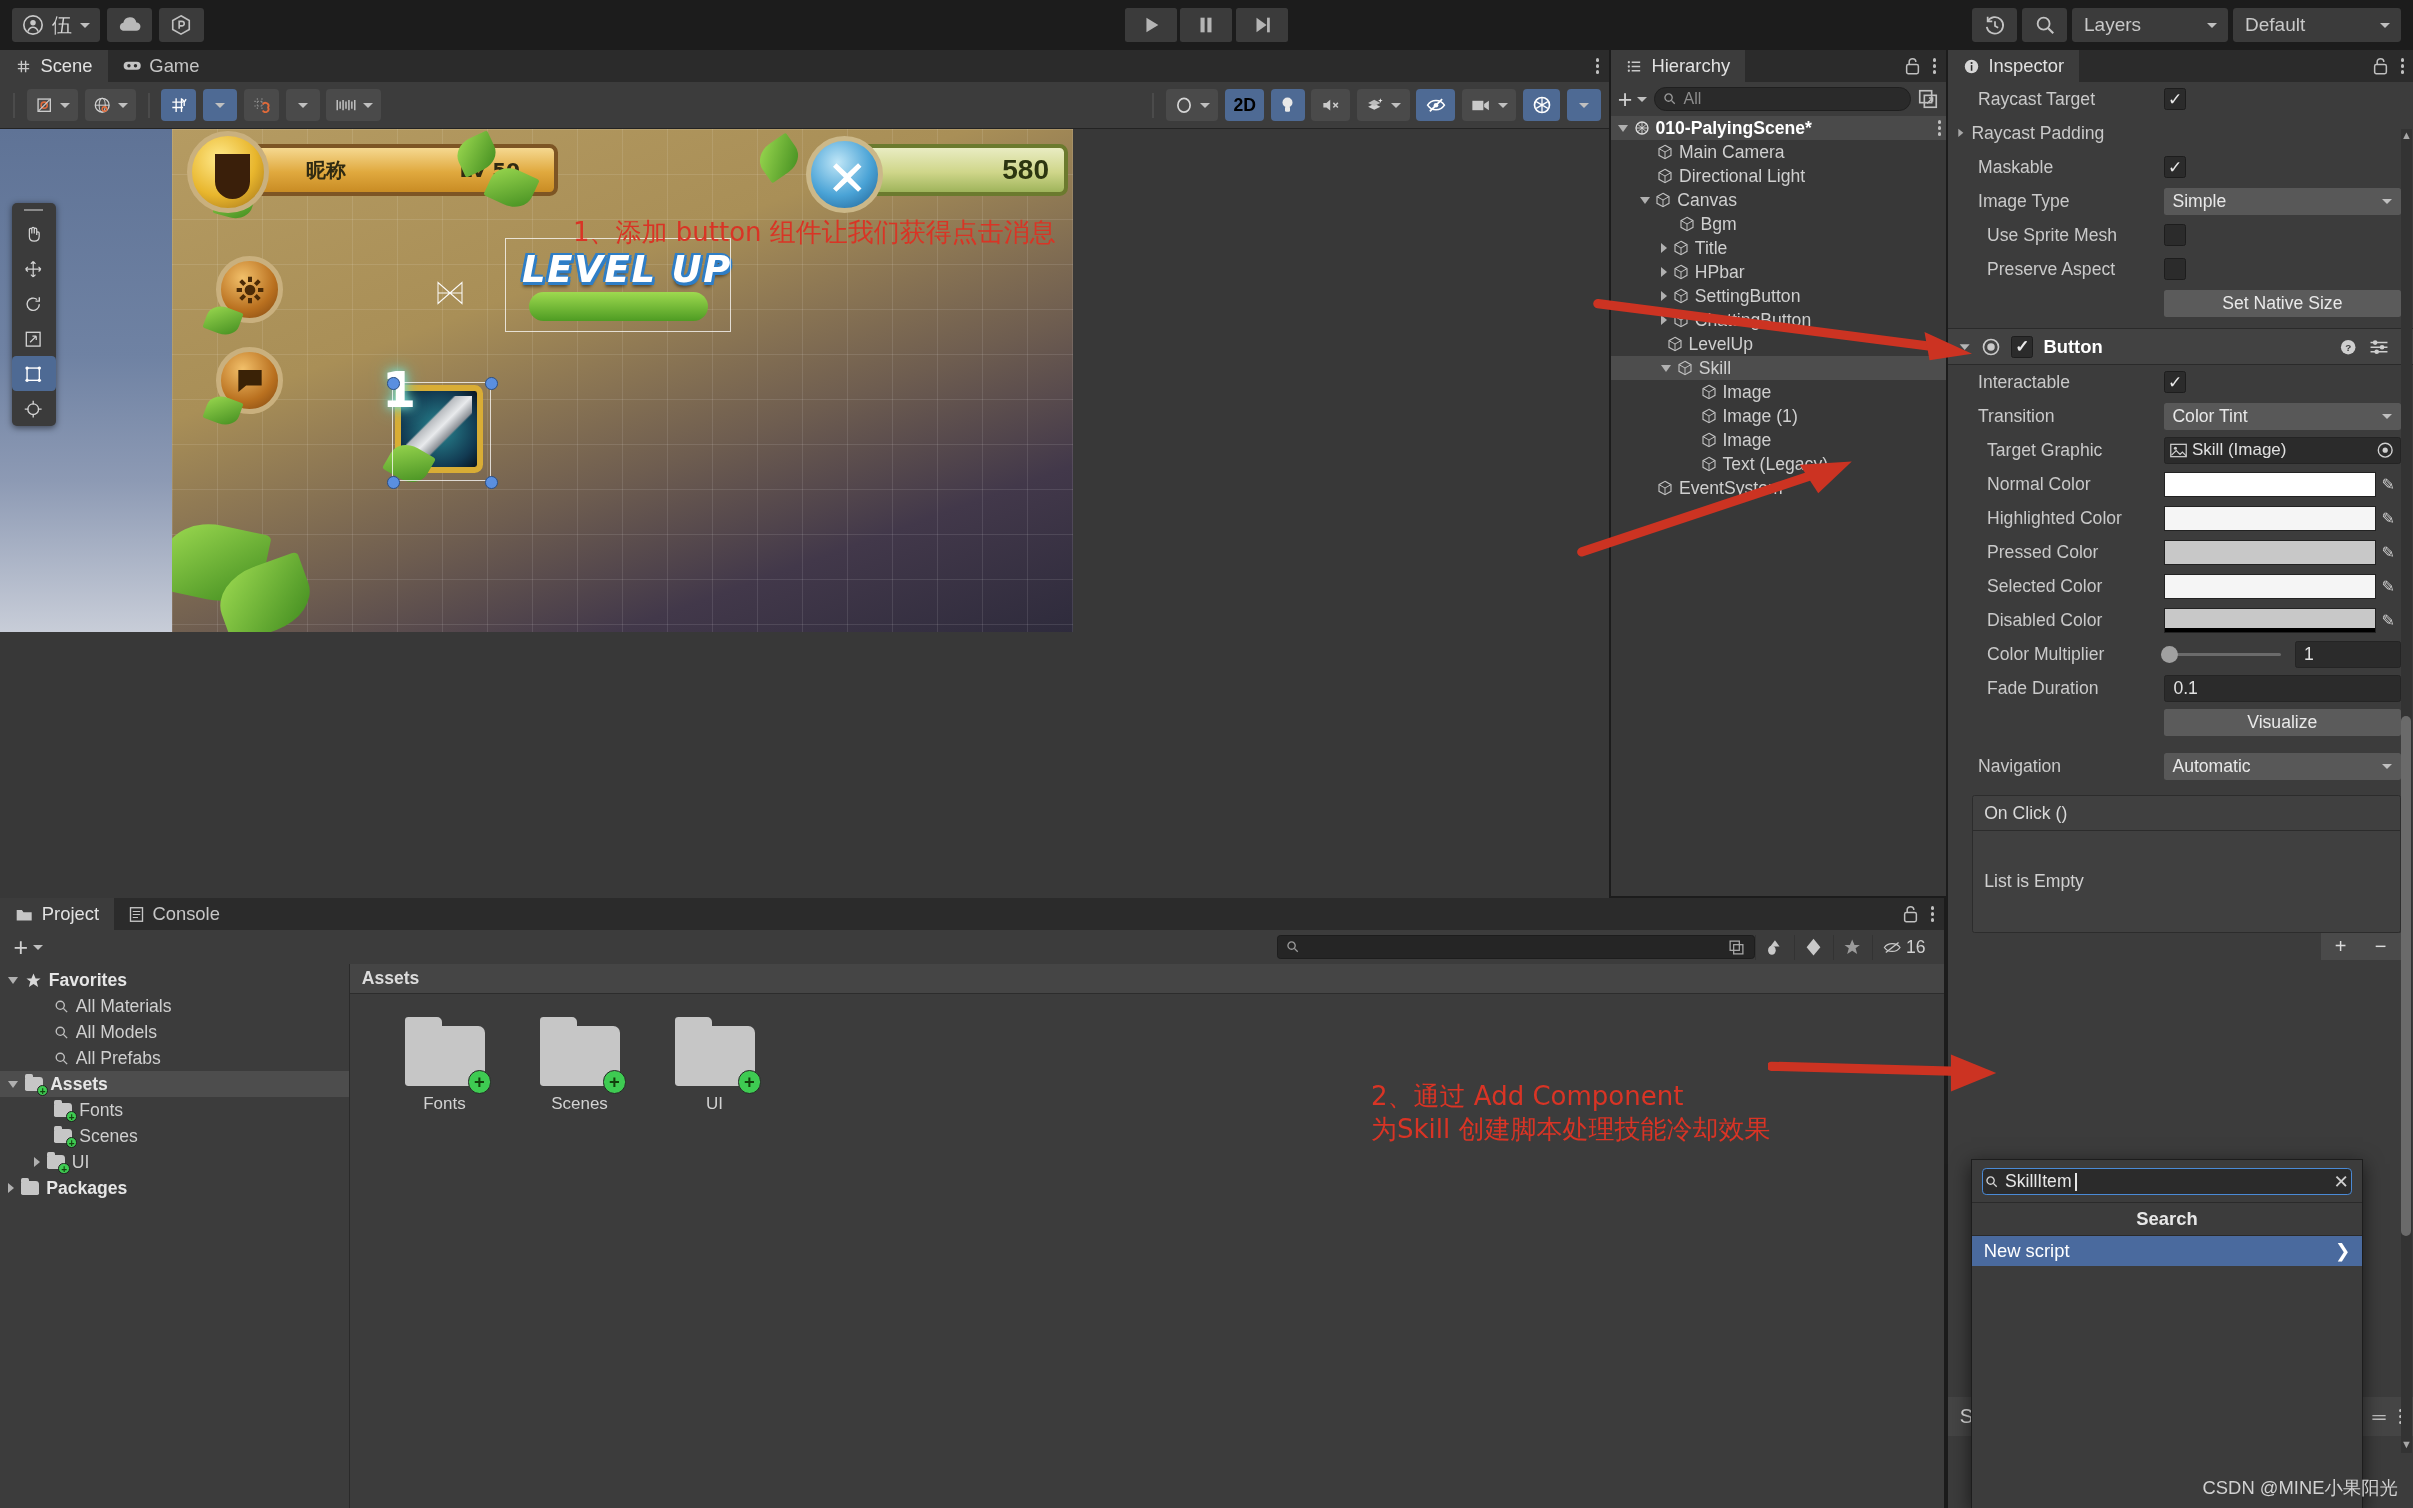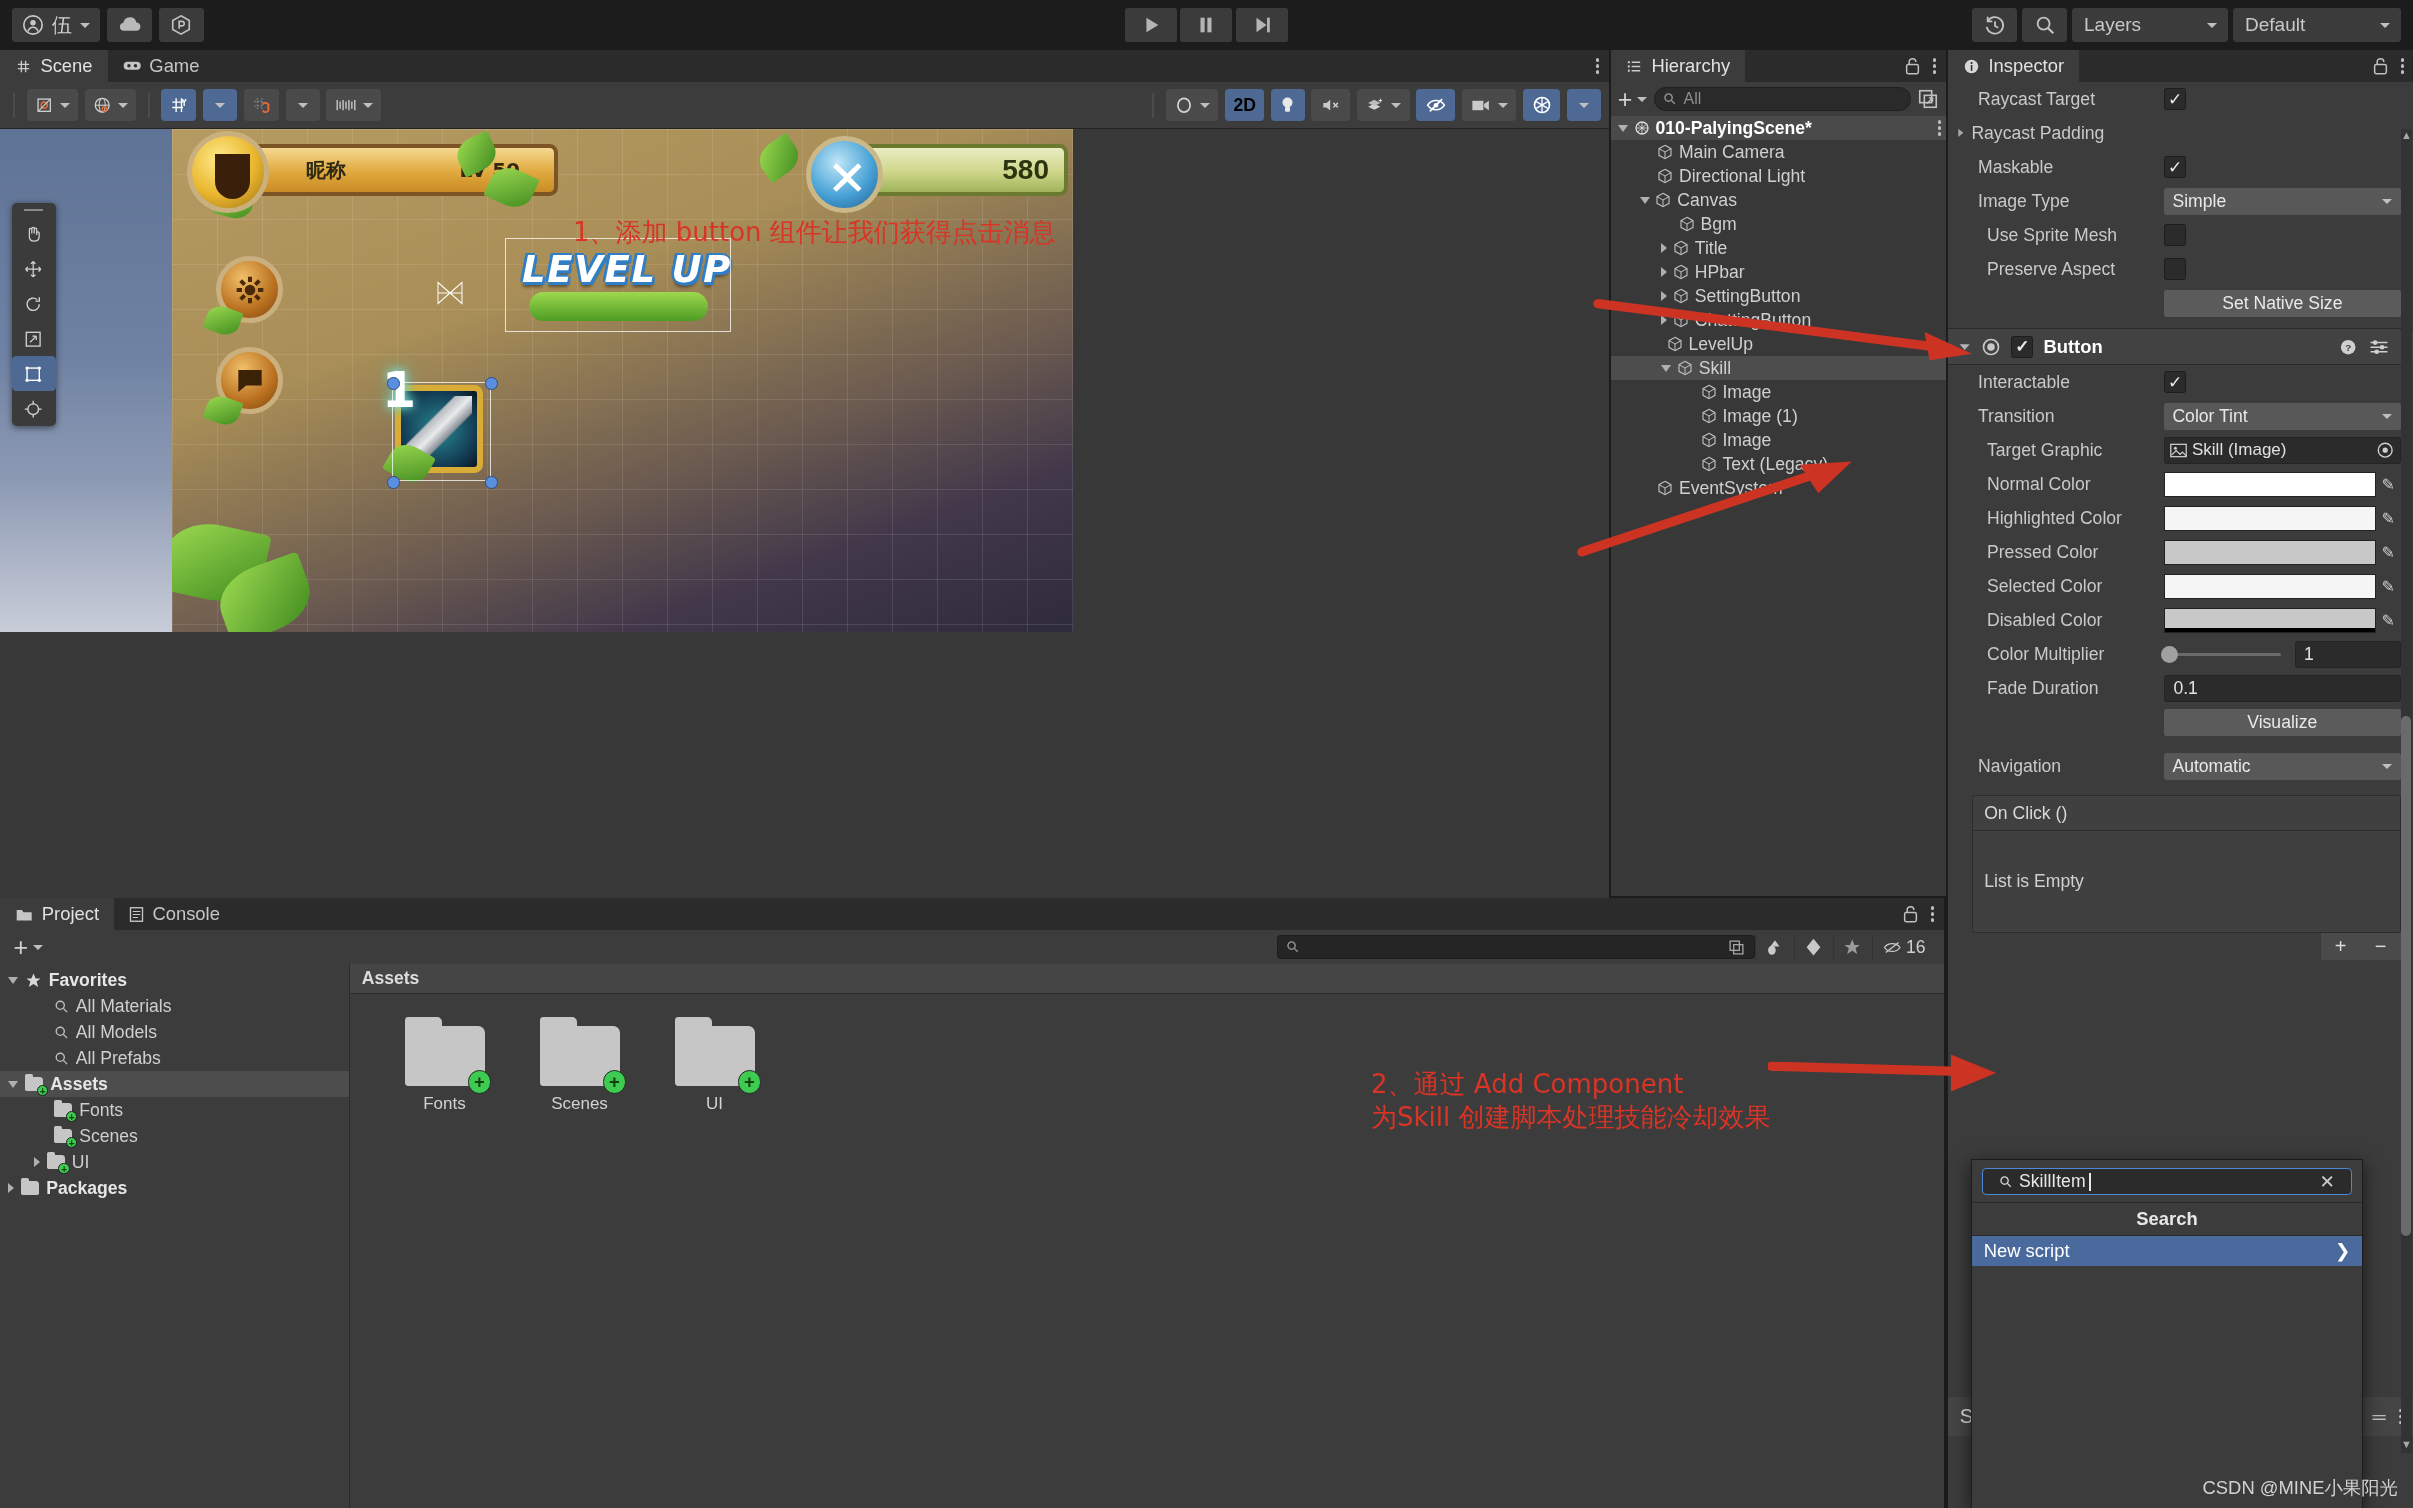--- a/index.html
+++ b/index.html
@@ -234,21 +234,21 @@
 
   
   .addcomp-popup {
     position:absolute; left:1971px; top:1159px; width:392px; height:350px;
     background:#3c3c3c; border:0.8px solid #1d1d1d; z-index:40;
     box-shadow:0 5px 18.4px rgba(0,0,0,.6);
   }
   .ac-searchwrap{padding:8.4px 10px 6.7px 10px;}
   .ac-search{
     height:27px;background:#2b2b2b;border:1.7px solid #4a8ad6;border-radius:4.2px;
-    display:flex;align-items:center;gap:6.7px;padding:0 16px;color:#e7e7e7;font-size:17.6px;
+    display:flex;align-items:center;gap:6.7px;padding:0 2px;color:#e7e7e7;font-size:17.6px;
   }
   .ac-caret{width:1.7px;height:17.6px;background:#e7e7e7;margin-left:-3.4px;}
   .ac-x{margin-left:auto;color:#cfcfcf;font-size:18.4px;cursor:pointer;}
   .ac-title{height:34px;display:flex;align-items:center;justify-content:center;font-size:18.4px;font-weight:bold;color:#e7e7e7;background:#3c3c3c;border-bottom:0.8px solid #2a2a2a;border-top:0.8px solid #2a2a2a;}
   .ac-item{height:30px;background:#4a6a9e;display:flex;align-items:center;justify-content:space-between;padding:0 11.7px;color:#ffffff;font-size:18.4px;cursor:pointer;}
 
   
   #proj-panel { left:0; top:898px; width:1944px; height:610px; background:#3c3c3c; }
   .proj-toolbar{height:34px;background:#3c3c3c;display:flex;align-items:center;gap:8.4px;padding:0 8.4px;}
   .proj-search{
@@ -1165,21 +1165,21 @@
               <div class="asset-label">Scenes</div>
             </div>
             <div class="asset-item">
               <div class="big-folder">
                 <span class="big-badge">+</span>
               </div>
               <div class="asset-label">UI</div>
             </div>
           </div>
 
-        <div class="anno-text" style="left:1021px;top:104px;width:536px;">2、通过 Add Component
+        <div class="anno-text" style="left:1021px;top:116px;width:536px;">2、通过 Add Component
 为Skill 创建脚本处理技能冷却效果</div>
 
       </div>
     </div>
   </div>
 
   <svg class="arrow" style="left:1592px;top:297px;width:385px;height:75px;" viewBox="0 0 460 90">
     <path d="M6 8 L412 60" stroke="#cc3322" stroke-width="11" stroke-linecap="round" fill="none"></path>
     <path d="M455 68 L398 42 L404 76 Z" fill="#cc3322"></path>
   </svg>

